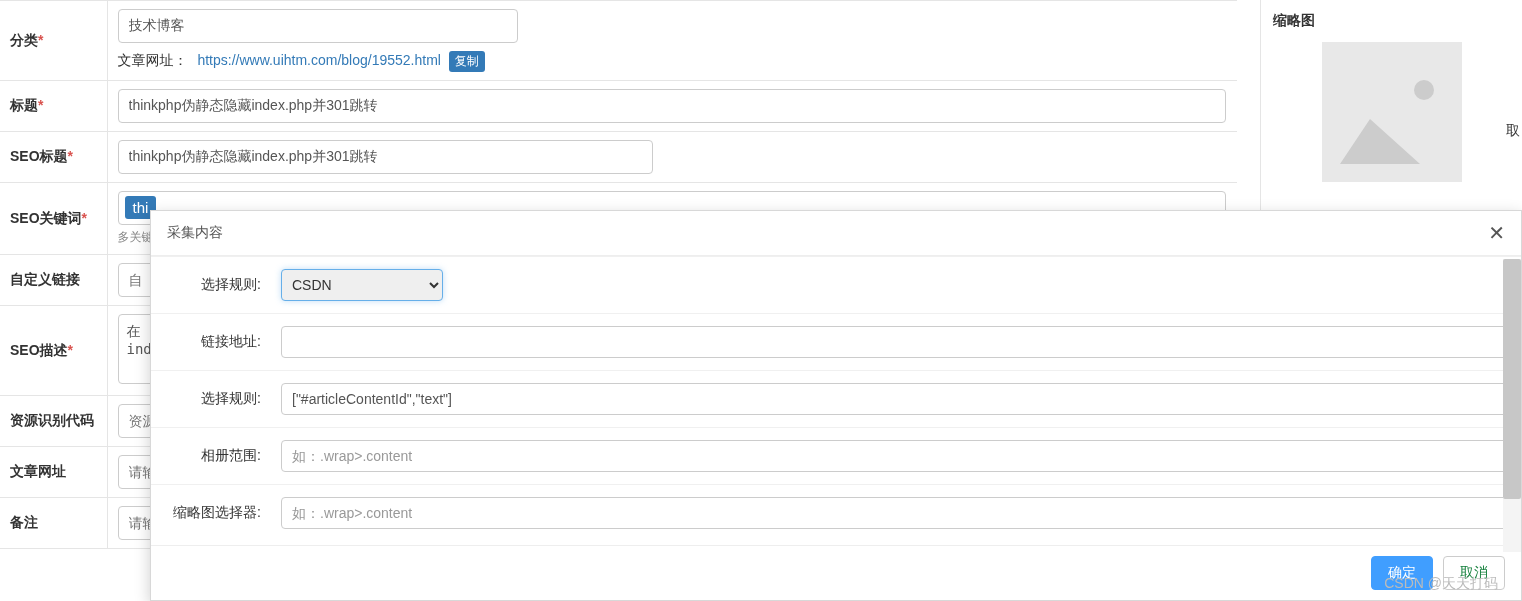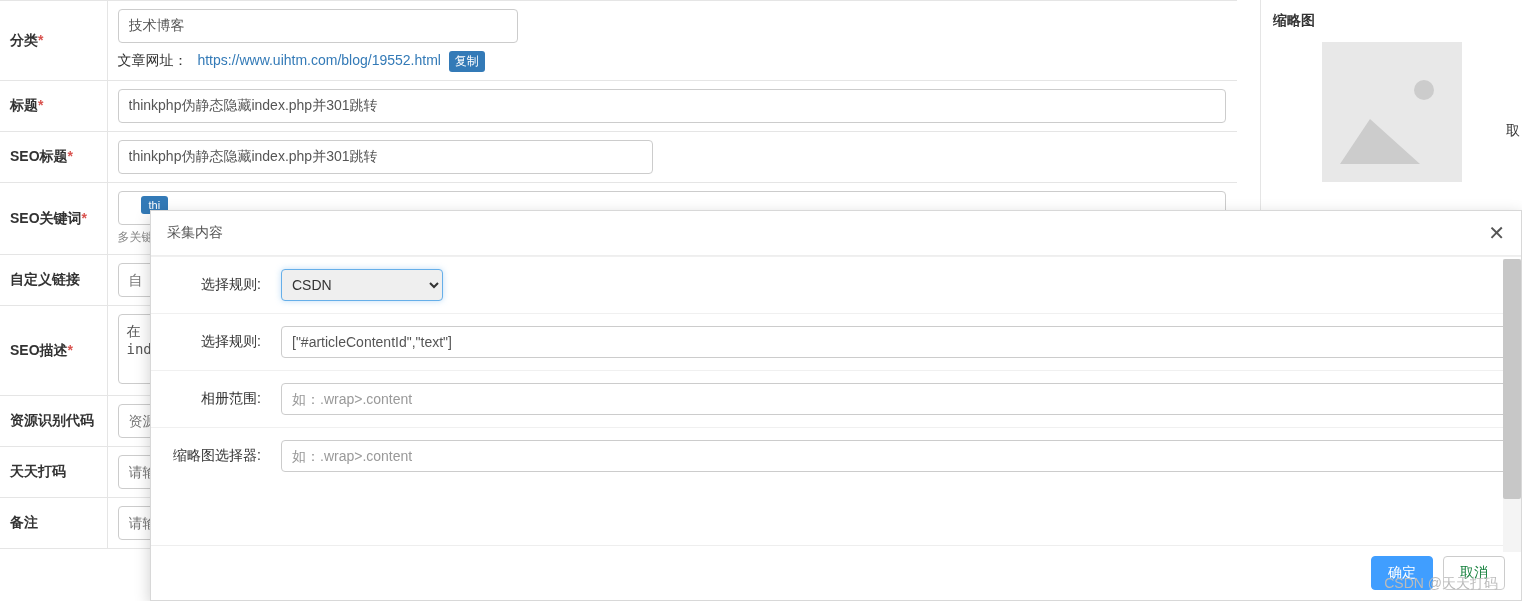--- a/index.html
+++ b/index.html
@@ -12,21 +12,21 @@
     .req { color: #d9534f; }
     
     .form-input { display: inline-block; padding: 6px 10px; border: 1px solid #ccc; border-radius: 4px; font-size: 14px; color: #555; background: #fff; height: 34px; }
     .form-input.wide { width: 1108px; }
     .form-input.half { width: 535px; }
     .form-input.small { width: 400px; }
     .url-line { margin-top: 8px; }
     .url-label { margin-right: 6px; }
     .url-link { color: #337ab7; text-decoration: none; }
     .badge { display: inline-block; background: #337ab7; color: #fff; padding: 2px 6px; border-radius: 3px; font-size: 12px; margin-left: 4px; }
-    .tag-badge { display: inline-block; background: #337ab7; color: #fff; padding: 3px 8px; border-radius: 3px; font-size: 11px; margin-left: 16px; }
+    .tag-badge { display: inline-block; background: #337ab7; color: #fff; padding: 3px 8px; border-radius: 3px; font-size: 15px; }
     .hint { color: #888; font-size: 12px; margin-top: 4px; }
     .textarea { border: 1px solid #ccc; border-radius: 4px; padding: 8px; width: 1108px; height: 70px; font-size: 14px; color: #555; }
     
     .sidebar { position: absolute; right: 0; top: 0; width: 262px; border-left: 1px solid #e5e5e5; padding: 12px; background: #fff; }
     .sidebar h4 { font-weight: 600; margin-bottom: 12px; font-size: 14px; }
     .thumb-placeholder { width: 140px; height: 140px; background: #e8e8e8; margin: 0 auto 20px; position: relative; }
     .thumb-placeholder .sun { width: 20px; height: 20px; border-radius: 50%; background: #ccc; position: absolute; top: 38px; right: 28px; }
     .thumb-placeholder .mtn { position: absolute; bottom: 18px; left: 18px; width: 0; height: 0; border-left: 30px solid transparent; border-right: 50px solid transparent; border-bottom: 45px solid #ccc; }
     .cancel-txt { position: absolute; top: 122px; right: 2px; font-size: 14px; }
     .svip-row { font-size: 13px; color: #888; }
@@ -91,21 +91,21 @@
   <tr>
     <td class="label-cell"><span>SEO描述</span><span class="req">*</span></td>
     <td class="content-cell"><textarea class="textarea" style="">在
 ind</textarea></td>
   </tr>
   <tr>
     <td class="label-cell">资源识别代码</td>
     <td class="content-cell"><input class="form-input wide" placeholder="资源" style=""></td>
   </tr>
   <tr>
-    <td class="label-cell">天天打码</td>
+    <td class="label-cell">文章网址</td>
     <td class="content-cell"><input class="form-input wide" placeholder="请输" style=""></td>
   </tr>
   <tr>
     <td class="label-cell">备注</td>
     <td class="content-cell"><input class="form-input wide" placeholder="请输" style=""></td>
   </tr>
 </tbody>
   </table>
 
 <div class="sidebar">
@@ -131,20 +131,24 @@
       <tbody>
           <tr>
         <td class="modal-label">选择规则:</td>
         <td class="modal-input-cell">
           <select class="modal-select">
             <option>CSDN</option>
           </select>
         </td>
       </tr>
       <tr>
+        <td class="modal-label">链接地址:</td>
+        <td class="modal-input-cell"><input class="modal-input" style=""></td>
+      </tr>
+      <tr>
         <td class="modal-label">选择规则:</td>
         <td class="modal-input-cell"><input class="modal-input" value="[&quot;#articleContentId&quot;,&quot;text&quot;]" style=""></td>
       </tr>
       <tr>
         <td class="modal-label">相册范围:</td>
         <td class="modal-input-cell"><input class="modal-input" placeholder="如：.wrap&gt;.content" style=""></td>
       </tr>
       <tr>
         <td class="modal-label">缩略图选择器:</td>
         <td class="modal-input-cell"><input class="modal-input" placeholder="如：.wrap&gt;.content" style=""></td>

